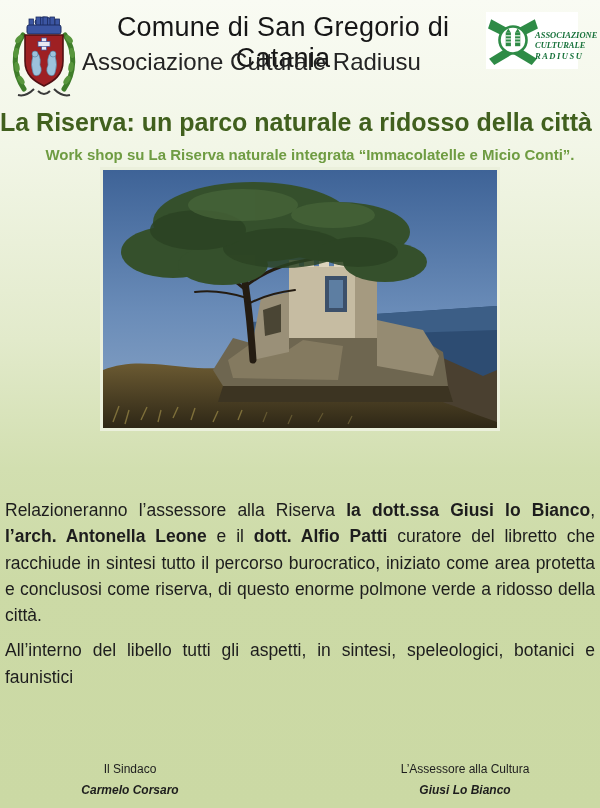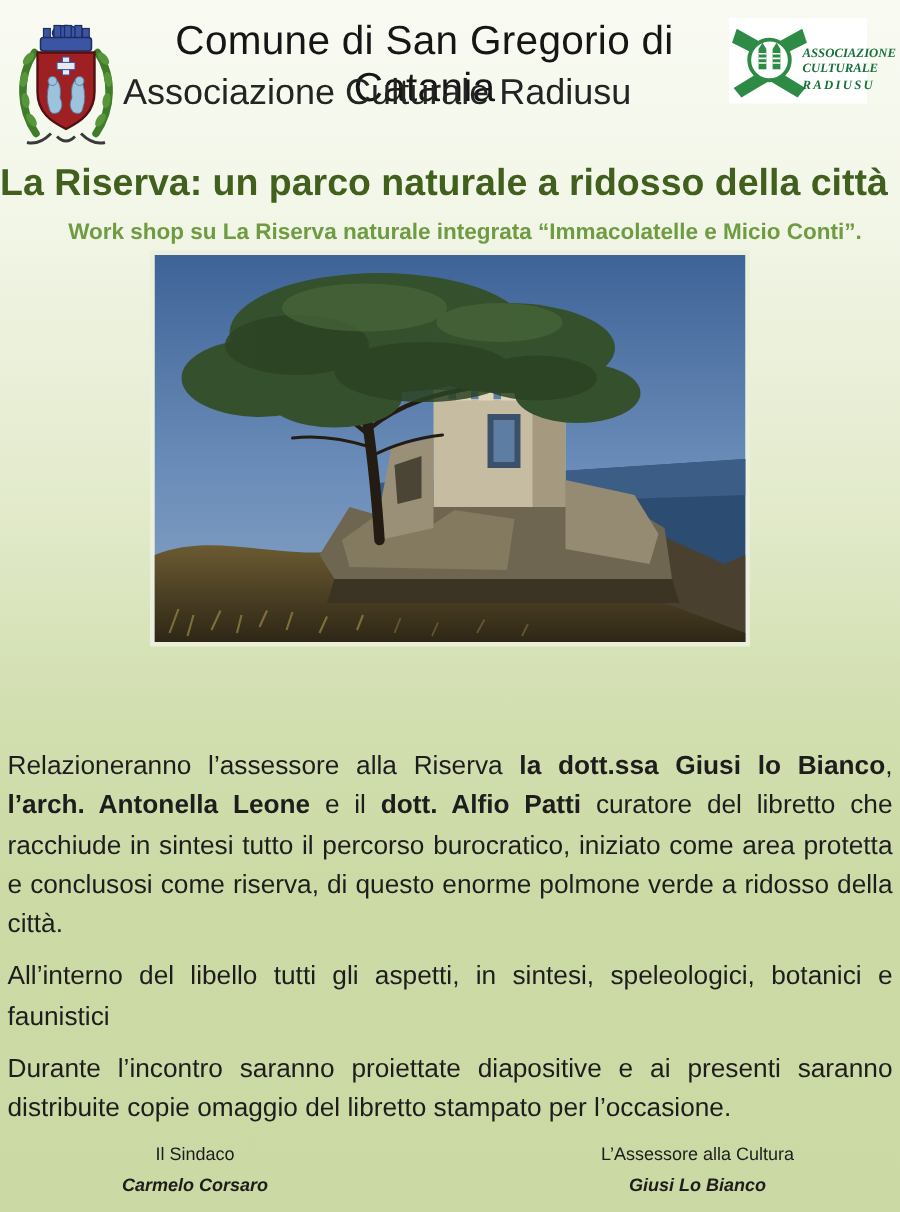--- a/index.html
+++ b/index.html
@@ -225,21 +225,20 @@
         <ellipse cx="140" cy="35" rx="55" ry="16"></ellipse>
         <ellipse cx="230" cy="45" rx="42" ry="13"></ellipse>
       </g>
     </svg>
   </div>
 
 
   <div class="body-text">
     <p><span>Relazioneranno l’assessore alla Riserva </span><b>la dott.ssa Giusi lo Bianco</b><span>, </span><b>l’arch. Antonella Leone</b><span>  e il </span><b>dott. Alfio Patti</b><span> curatore del libretto che racchiude in sintesi tutto il percorso burocratico, iniziato come area protetta e conclusosi come riserva, di questo enorme polmone verde a ridosso della città.</span></p>
     <p>All’interno del libello tutti gli aspetti, in sintesi, speleologici, botanici e faunistici</p>
-    <p>Durante l’incontro saranno proiettate diapositive e ai presenti saranno distribuite copie omaggio del libretto stampato per l’occasione.</p>
   </div>
 
   <div class="sig sig-left">
     <div>Il Sindaco</div>
     <div class="name">Carmelo Corsaro</div>
   </div>
   <div class="sig sig-right">
     <div>L’Assessore alla Cultura</div>
     <div class="name">Giusi Lo Bianco</div>
   </div>

